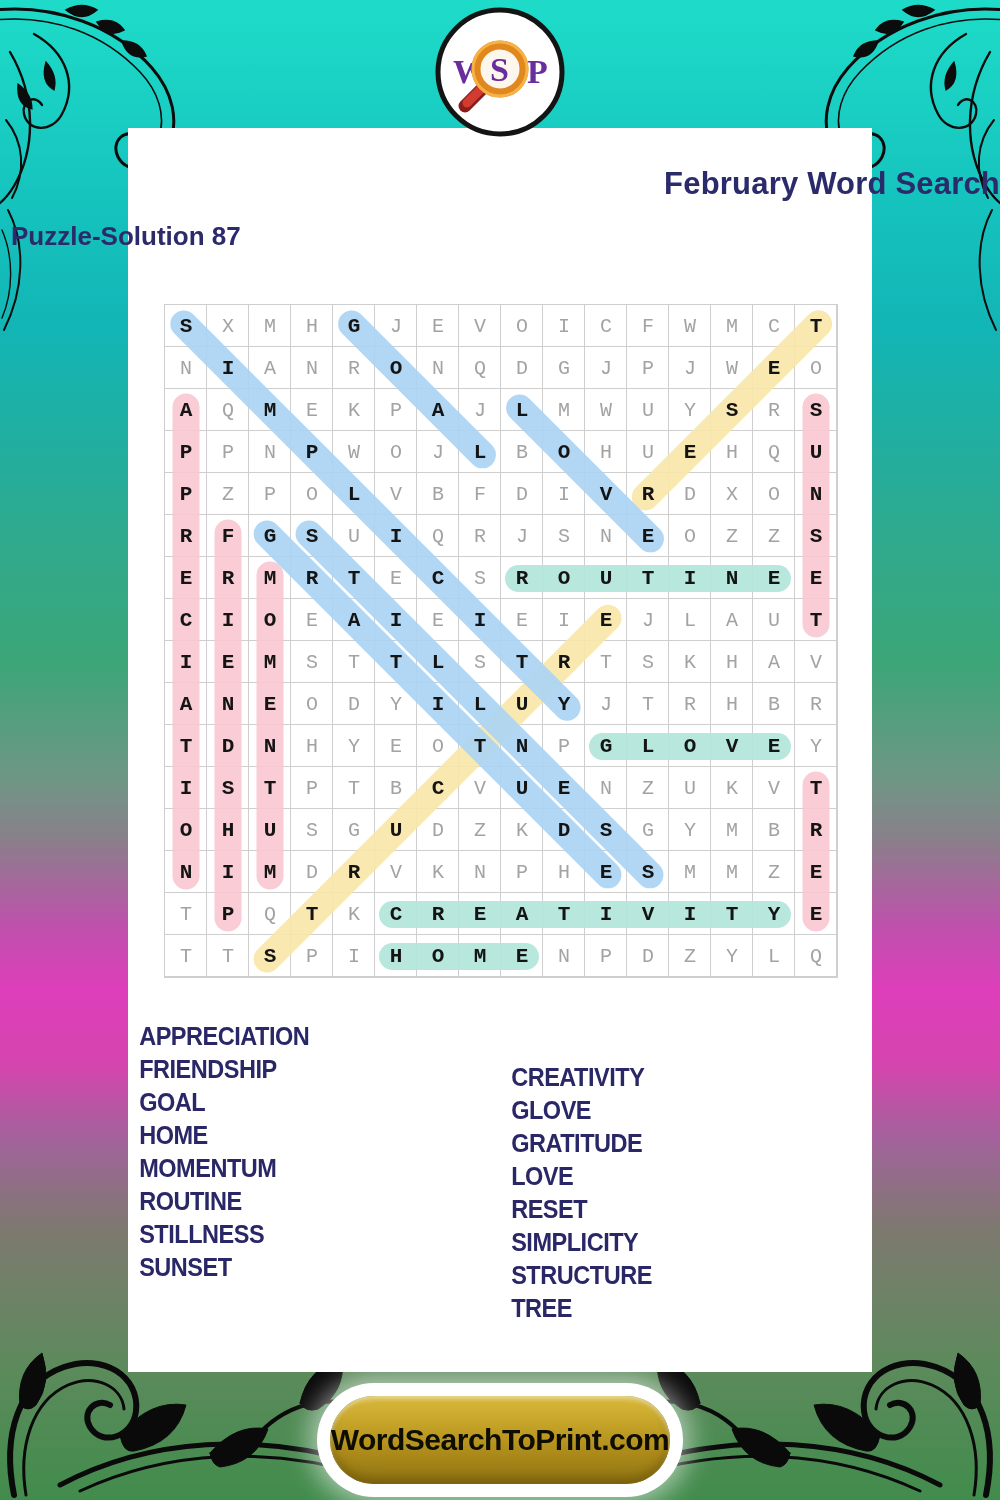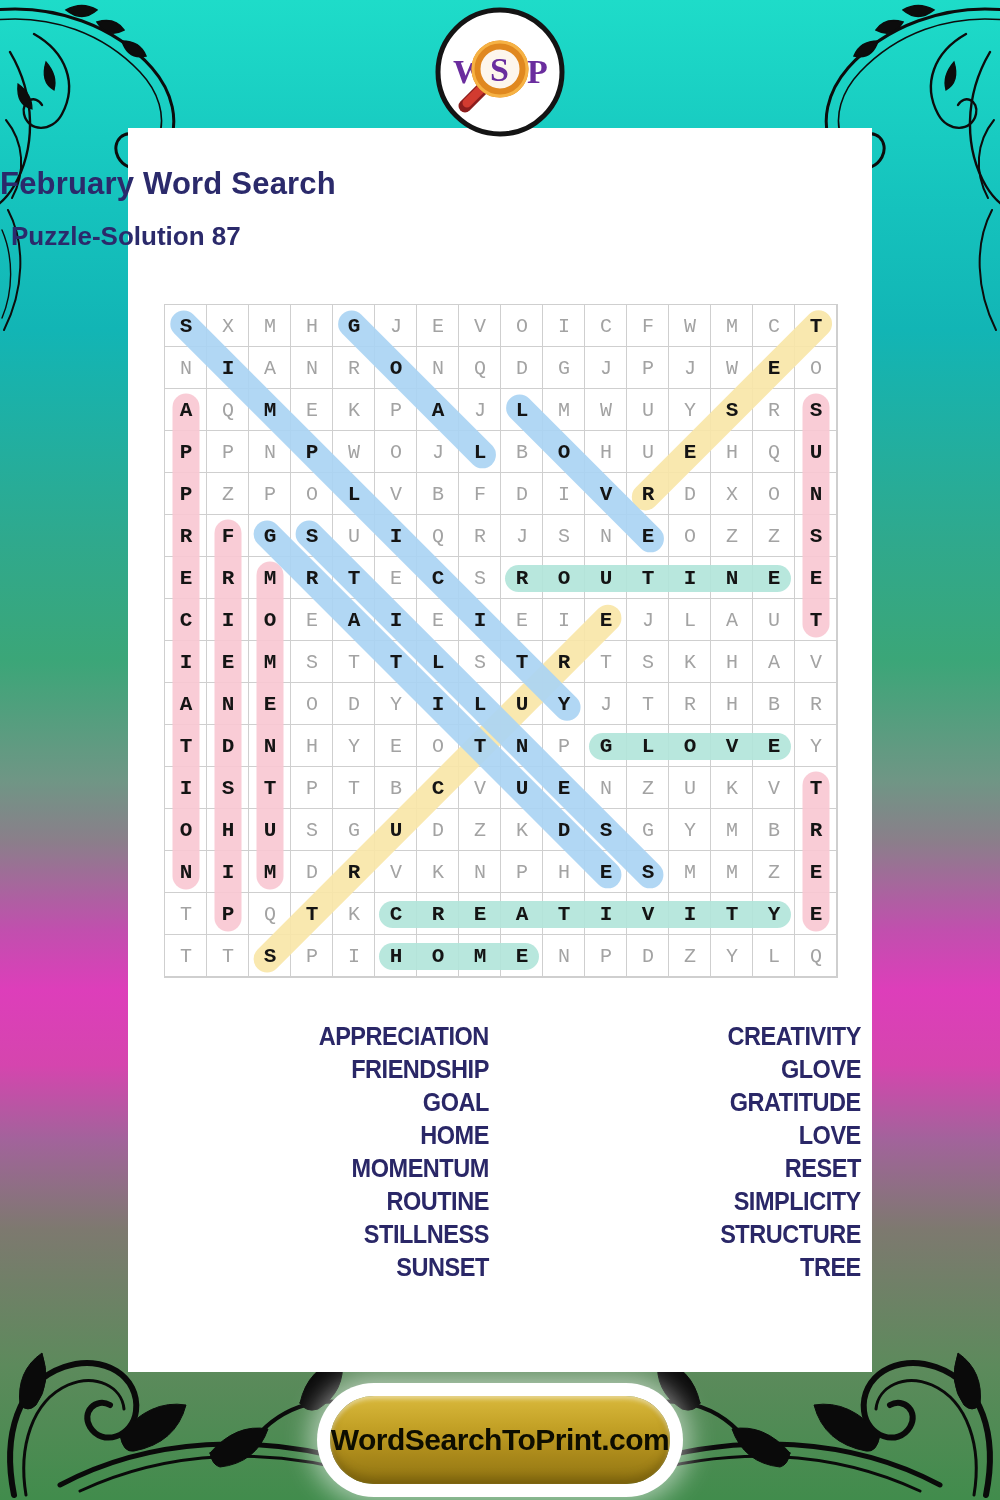--- a/index.html
+++ b/index.html
@@ -16,21 +16,21 @@
   }
   .ornament{position:absolute;z-index:1;}
   .card{
     position:absolute;left:128px;top:128px;width:744px;height:1244px;
     background:#ffffff;z-index:2;
   }
   .logo{
     position:absolute;left:433px;top:5px;width:134px;height:134px;z-index:3;
   }
   .title{
-    position:absolute;left:0;top:166px;width:100%;text-align:left;
+    position:absolute;left:0;top:166px;width:100%;text-align:right;
     font-size:31px;font-weight:bold;color:#2b2a6b;z-index:3;letter-spacing:.2px;
   }
   .subtitle{
     position:absolute;left:0;top:221px;width:100%;
     font-size:26px;font-weight:bold;color:#2b2a6b;z-index:3;padding-left:11px;
   }
   .gridwrap{
     position:absolute;left:164px;top:304px;width:672px;height:672px;z-index:3;
     border:1px solid #cfcfcf;box-sizing:content-box;
     background-image:
@@ -45,22 +45,22 @@
   }
   .cell{
     display:flex;align-items:center;justify-content:center;
     font-family:"Liberation Mono","DejaVu Sans Mono",monospace;
     font-size:20px;color:#a3a3a3;
   }
   .cell.solved{color:#141414;font-weight:bold;font-size:21px;}
   .words{
     position:absolute;left:0;top:1020px;width:1000px;display:flex;z-index:3;
   }
-  .wcol{width:372px;margin-left:128px;text-align:right;}
-  .wcol + .wcol{margin-left:0;}
+  .wcol{width:372px;margin-left:128px;text-align:left;}
+  .wcol + .wcol{margin-left:0;margin-top:41px;}
   .word{
     font-size:25px;font-weight:bold;color:#2a2767;line-height:33px;
     letter-spacing:-0.5px;transform:scaleX(.94);
   }
   .footer-btn{
     position:absolute;left:330px;top:1396px;width:340px;height:88px;z-index:4;
     border-radius:46px;cursor:pointer;border:none;
     background:linear-gradient(to bottom,#d9b93c 0%,#c3a126 35%,#b08e1c 60%,#8f7312 100%);
     box-shadow:0 0 0 13px #ffffff, 0 0 26px 20px rgba(255,255,255,.55),
                inset 0 3px 4px rgba(255,255,255,.45), inset 0 -6px 10px rgba(90,70,5,.45);

